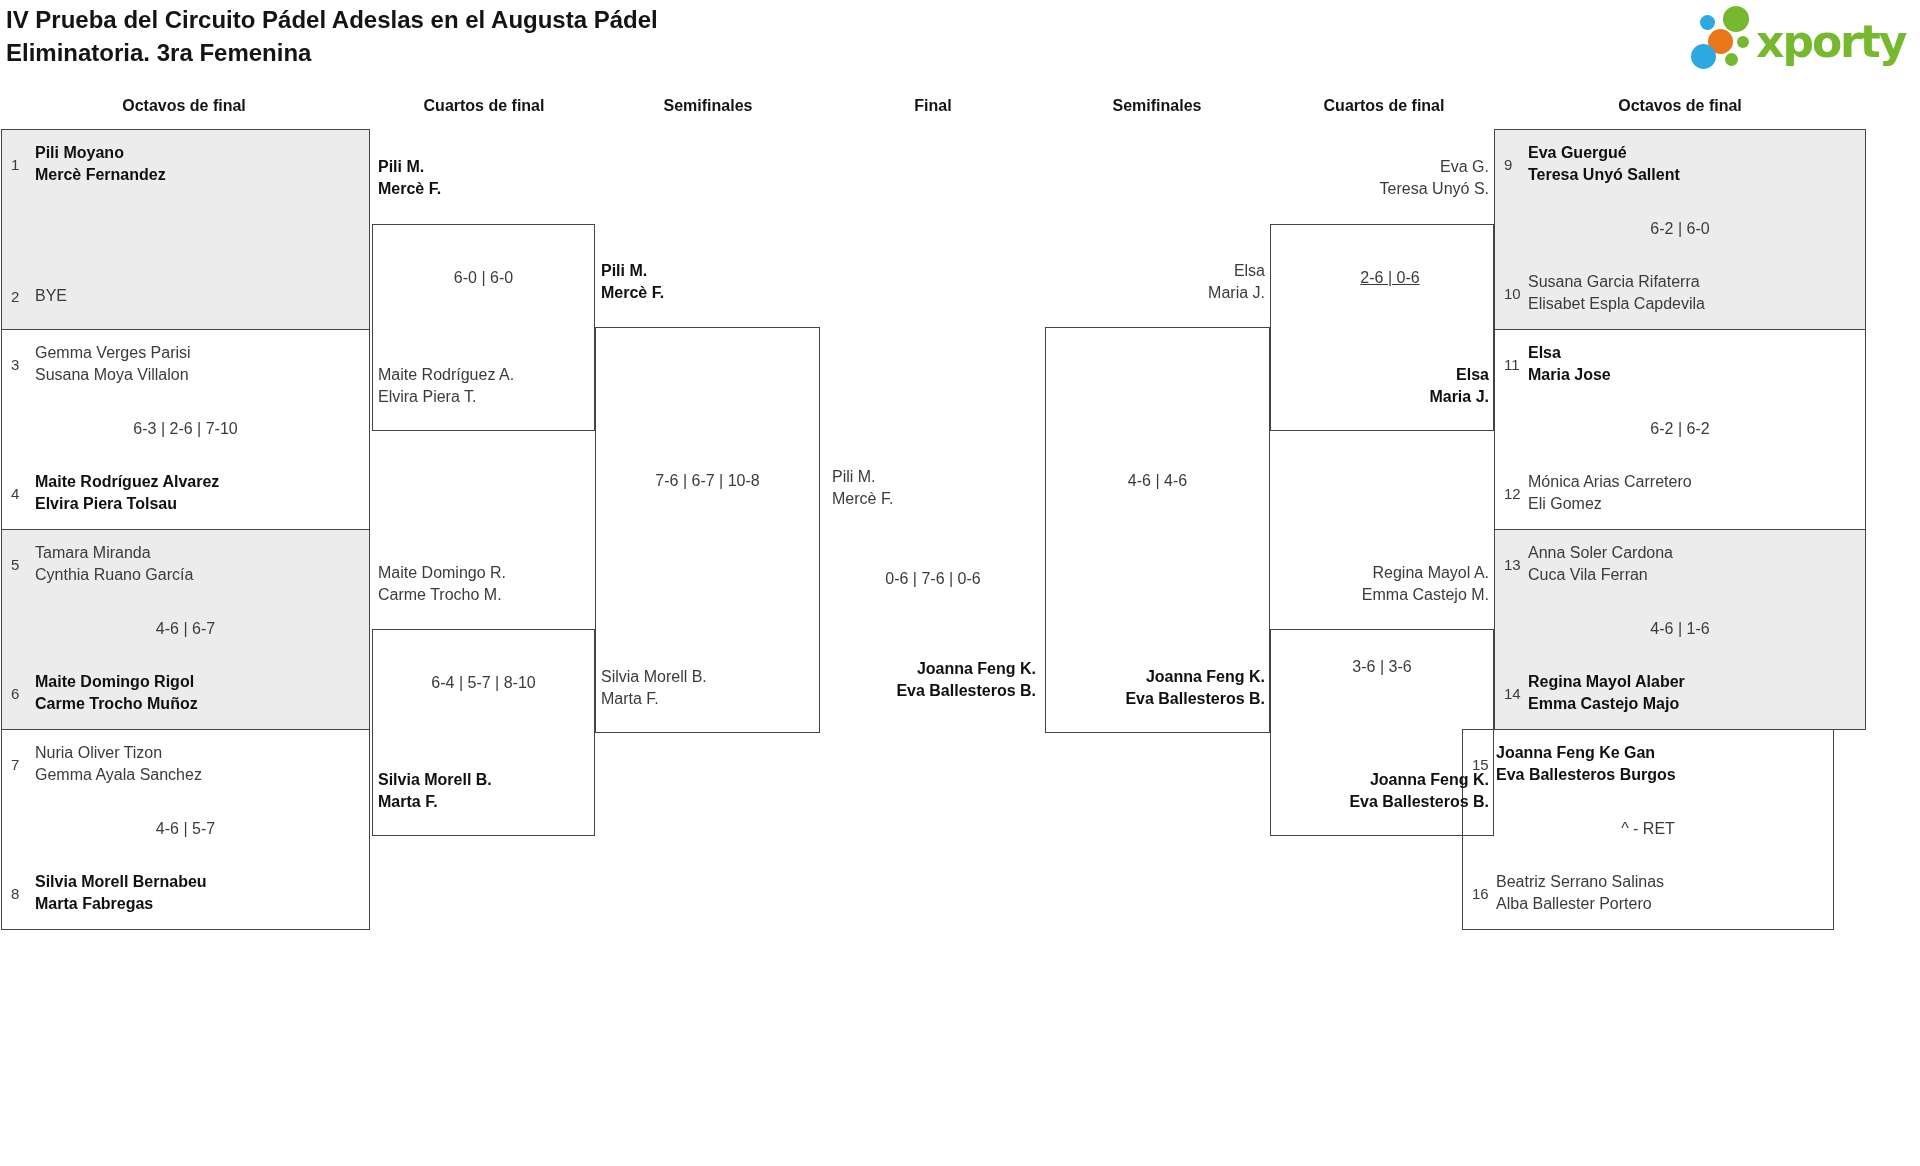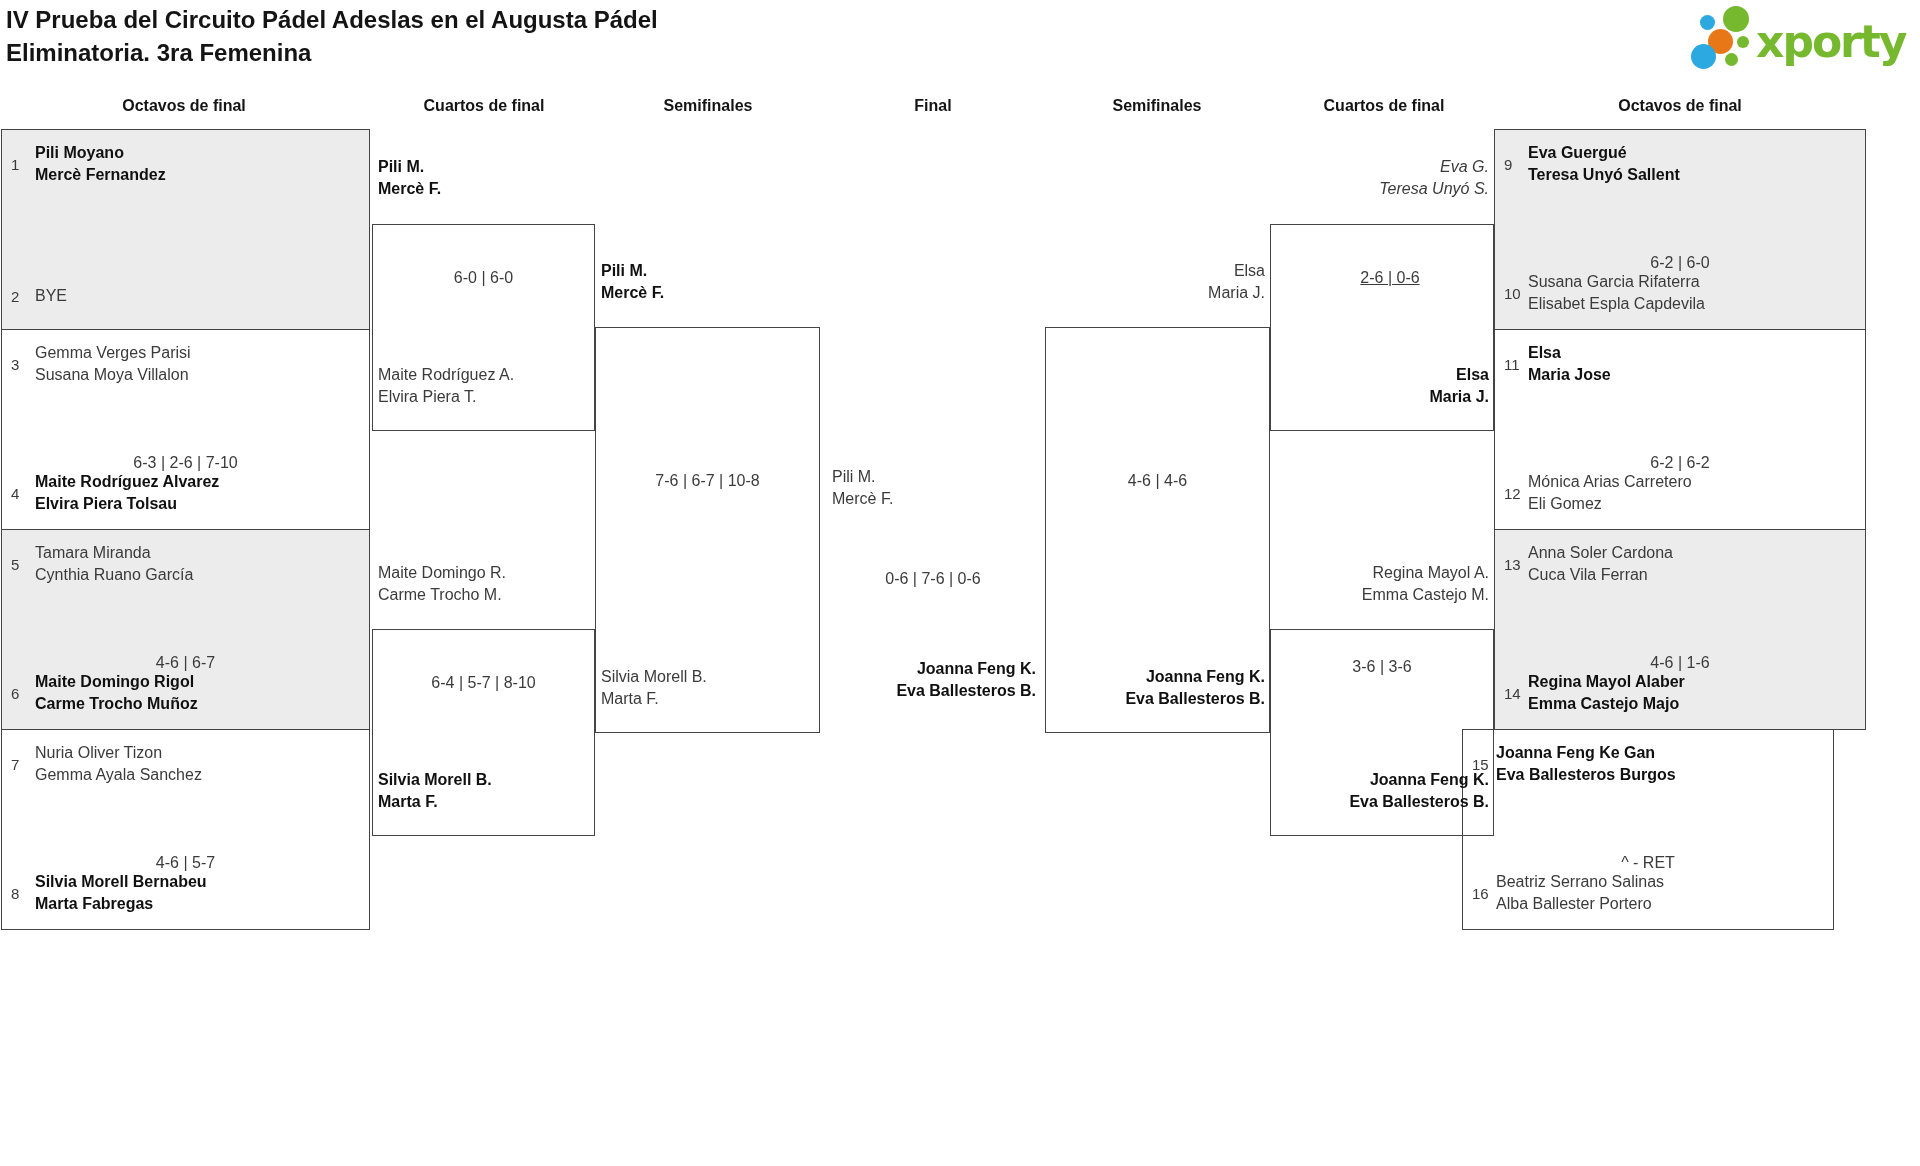--- a/index.html
+++ b/index.html
@@ -13,21 +13,21 @@
   .box{position:absolute;border:1px solid #444;background:#fff;box-sizing:border-box;}
   .box.g{background:#ececec;}
   .entry{position:absolute;left:9px;right:8px;display:flex;align-items:center;gap:2px;}
   .entry.top{top:12px;}
   .entry.bottom{bottom:14px;}
   .entry.bottom.single{bottom:22px;}
   .seed{width:22px;flex:0 0 22px;font-size:15px;color:#3b3b3b;}
   .names{font-size:16px;line-height:22px;color:#3b3b3b;}
   .names div:empty{display:none;}
   .names.win{font-weight:700;color:#101010;}
-  .score{position:absolute;left:0;right:0;top:90px;text-align:center;font-size:16px;color:#3b3b3b;margin-top:34px;}
+  .score{position:absolute;left:0;right:0;top:90px;text-align:center;font-size:16px;color:#3b3b3b;}
   .score:empty{display:none;}
   
   .rect{position:absolute;border:1px solid #444;box-sizing:border-box;background:transparent;}
   
   .pname{position:absolute;font-size:16px;line-height:22px;color:#3b3b3b;}
   .pname.r{text-align:right;}
   .pname.win{font-weight:700;color:#101010;}
   
   .pscore{position:absolute;text-align:center;font-size:16px;color:#3b3b3b;}
   
@@ -257,21 +257,21 @@
   <div class="pname r" style="left:1046px;top:260px;width:219px;">
     <div>Elsa</div>
     <div>Maria J.</div>
   </div>
   <div class="pscore" style="left:1045px;top:472px;width:225px;">4-6 | 4-6</div>
   <div class="pname r win" style="left:1046px;top:666px;width:219px;">
     <div>Joanna Feng K.</div>
     <div>Eva Ballesteros B.</div>
   </div>
 
-  <div class="pname r" style="left:1270px;top:156px;width:219px;font-style:italic;">
+  <div class="pname r" style="left:1270px;top:156px;width:219px;">
     <div>Eva G.</div>
     <div>Teresa Unyó S.</div>
   </div>
   <div class="pscore" style="left:1270px;top:269px;width:240px;text-decoration:underline;">2-6 | 0-6</div>
   <div class="pname r win" style="left:1270px;top:364px;width:219px;">
     <div>Elsa</div>
     <div>Maria J.</div>
   </div>
 
   <div class="pname r" style="left:1270px;top:562px;width:219px;">

